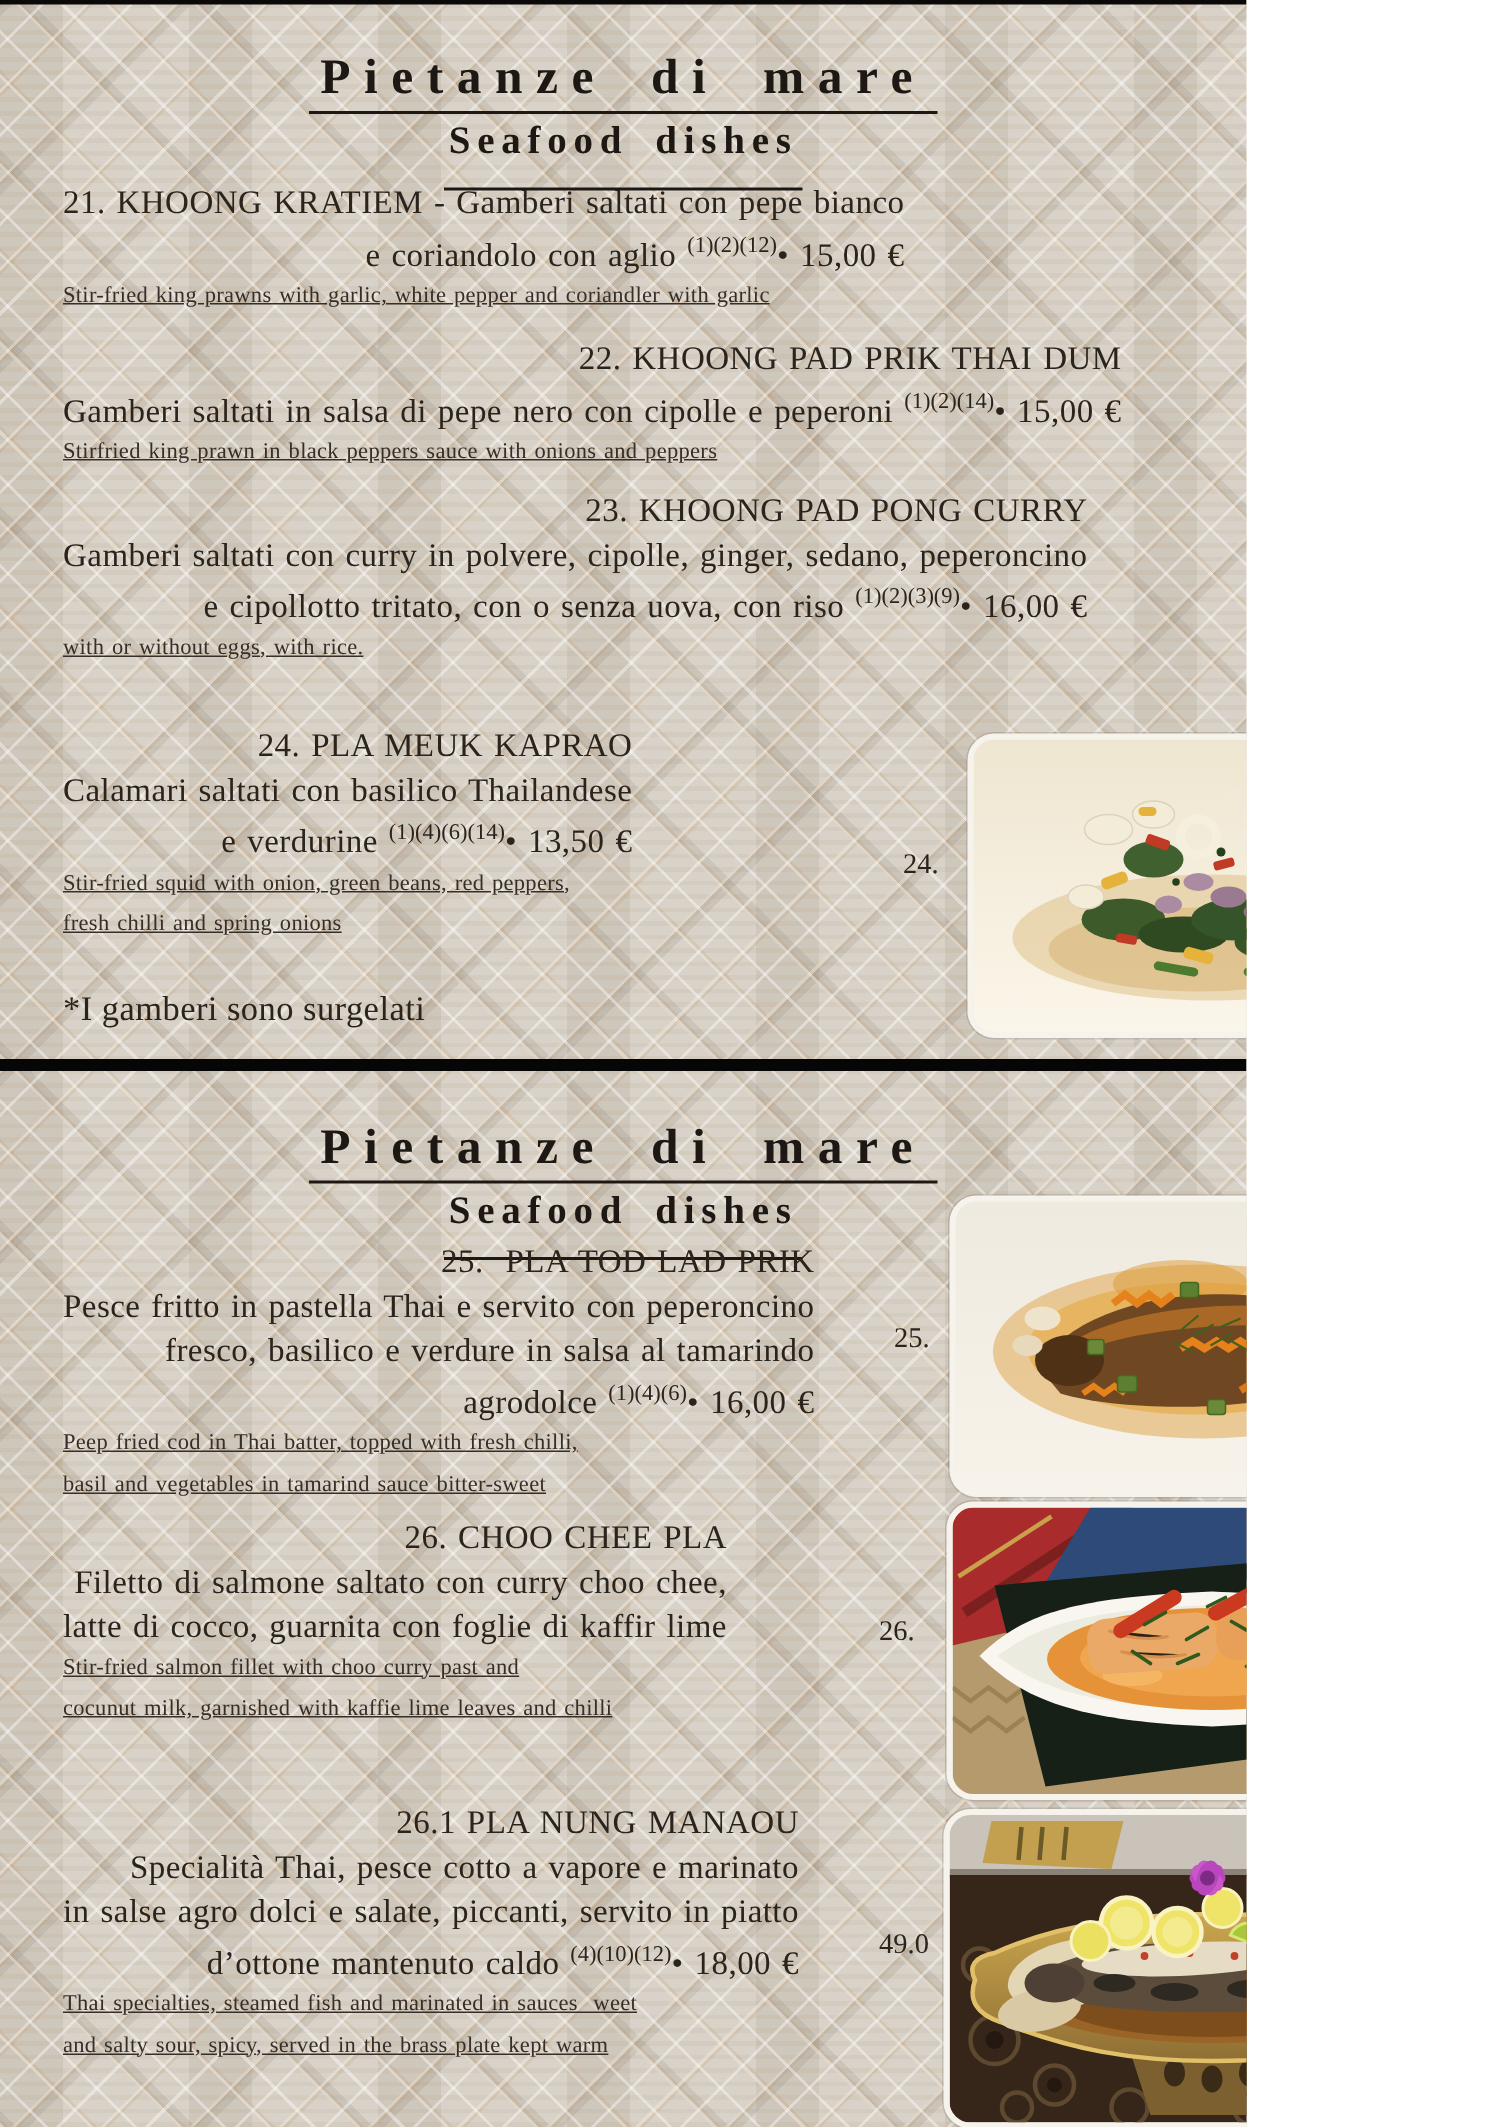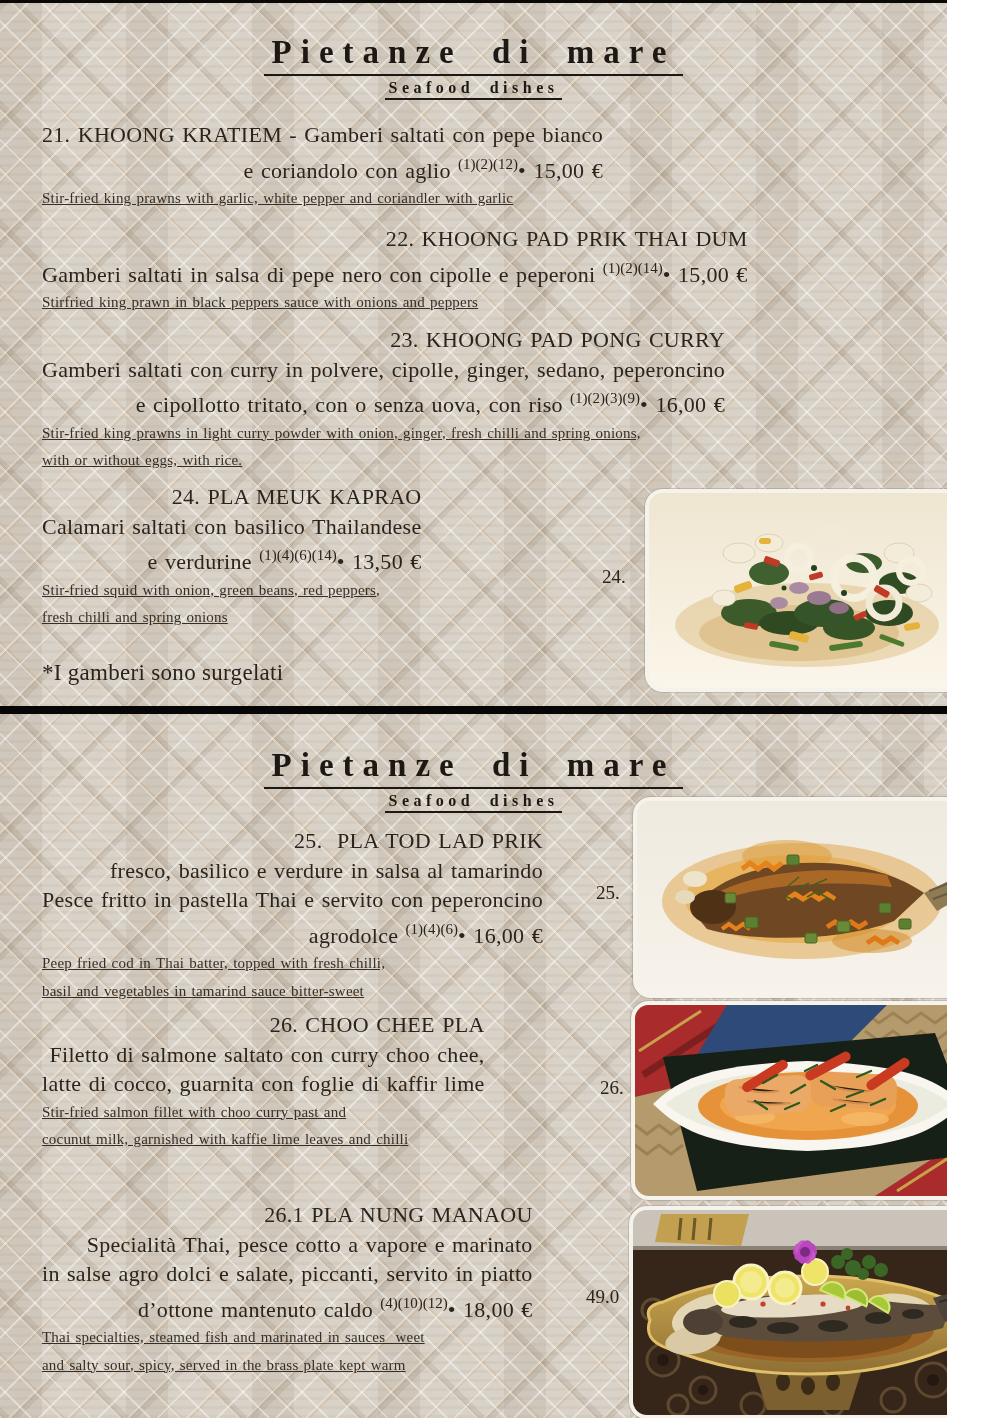--- a/index.html
+++ b/index.html
@@ -1,37 +1,37 @@
 <!DOCTYPE html>
 <html><head>
 <meta charset="utf-8">
 <style>
   html,body{margin:0;padding:0;background:#fff;}
   .menu{
-    position:relative;width:947px;height:1418px;overflow:hidden;
+    position:relative;width:831px;height:1418px;overflow:hidden;
     font-family:"Liberation Serif","DejaVu Serif",serif;color:#2b241d;
     background-color:#d8d2c8;
     background-image:
       repeating-linear-gradient(45deg, rgba(255,255,255,.40) 0 2px, rgba(255,255,255,0) 2px 21px),
       repeating-linear-gradient(135deg, rgba(255,255,255,.40) 0 2px, rgba(255,255,255,0) 2px 21px),
       repeating-linear-gradient(45deg, rgba(189,141,84,.16) 0 4px, rgba(0,0,0,0) 4px 42px),
       repeating-linear-gradient(135deg, rgba(189,141,84,.16) 0 4px, rgba(0,0,0,0) 4px 42px),
       repeating-linear-gradient(45deg, rgba(120,112,100,.14) 0 8px, rgba(0,0,0,0) 8px 84px),
       repeating-linear-gradient(135deg, rgba(120,112,100,.14) 0 8px, rgba(0,0,0,0) 8px 84px),
       repeating-linear-gradient(0deg, rgba(170,140,100,.09) 0 3px, rgba(0,0,0,0) 3px 9px),
       repeating-linear-gradient(90deg, rgba(140,120,95,.12) 0 42px, rgba(0,0,0,0) 42px 126px);
   }
   .top-rule{position:absolute;left:0;top:0;width:100%;height:3px;background:#0a0908;}
   .divider{position:absolute;left:0;top:706px;width:100%;height:8px;background:#070606;}
   .hdr{position:absolute;left:0;width:100%;text-align:center;}
   .hdr1{top:34px;} .hdr2{top:747px;}
   .title{display:inline-block;margin:0;font-size:33px;font-weight:700;letter-spacing:9px;word-spacing:12px;
          color:#1d1813;border-bottom:2.5px solid #1d1813;padding:0 8px 3px 8px;}
-  .subtitle{display:inline-block;margin:3px 0 16px 0;font-size:16px;font-weight:700;letter-spacing:4.5px;word-spacing:7px;
-         color:#1d1813;border-bottom:2px solid #1d1813;padding:0 3px 1px 3px;}
+  .subtitle{display:inline-block;margin:3px 0 16px 0;font-size:26px;font-weight:700;letter-spacing:4.5px;word-spacing:7px;
+         color:#1d1813;border-bottom:2px solid #1d1813;padding:0 3px 16px 3px;}
   .item{position:absolute;left:42px;}
   .it{font-size:22px;line-height:29.5px;letter-spacing:.3px;word-spacing:1.5px;white-space:pre-wrap;color:#2b241d;text-align:right;}
   .en{font-size:15px;line-height:27.5px;letter-spacing:.2px;word-spacing:1.2px;white-space:pre-wrap;color:#362e27;text-decoration:underline;}
   .sup{font-size:15px;vertical-align:9px;letter-spacing:0;}
   .price{white-space:pre-wrap;}
   .footnote{position:absolute;left:42px;top:660px;font-size:23px;letter-spacing:.3px;color:#2b241d;}
   .photo-ref{position:absolute;font-size:19px;color:#2b241d;}
   .photo{position:absolute;border:4px solid #f6f3ec;border-radius:18px;overflow:hidden;
          box-shadow:0 0 0 1px rgba(90,80,65,.18);background:#eee;}
   .photo svg{display:block;width:100%;height:100%;}
@@ -56,21 +56,20 @@
   <div class="item" style="top:224px">
     <div class="it">22. KHOONG PAD PRIK THAI DUM</div>
     <div class="it"><span>Gamberi saltati in salsa di pepe nero con cipolle e peperoni </span><span class="sup">(1)(2)(14)</span><span class="price">• 15,00 €</span></div>
     <div class="en">Stirfried king prawn in black peppers sauce with onions and peppers</div>
   </div>
 
   <div class="item" style="top:325px">
     <div class="it">23. KHOONG PAD PONG CURRY</div>
     <div class="it">Gamberi saltati con curry in polvere, cipolle, ginger, sedano, peperoncino</div>
     <div class="it"><span>e cipollotto tritato, con o senza uova, con riso </span><span class="sup">(1)(2)(3)(9)</span><span class="price">• 16,00 €</span></div>
-    <div class="en">Stir-fried king prawns in light curry powder with onion, ginger, fresh chilli and spring onions,</div>
     <div class="en">with or without eggs, with rice.</div>
   </div>
 
   <div class="item" style="top:482px">
     <div class="it">24. PLA MEUK KAPRAO</div>
     <div class="it">Calamari saltati con basilico Thailandese</div>
     <div class="it"><span>e verdurine </span><span class="sup">(1)(4)(6)(14)</span><span class="price">• 13,50 €</span></div>
     <div class="en">Stir-fried squid with onion, green beans, red peppers,</div>
     <div class="en">fresh chilli and spring onions</div>
   </div>
@@ -131,22 +130,22 @@
   <div class="footnote">*I gamberi sono surgelati</div>
   <div class="divider"></div>
 
   <div class="hdr hdr2">
     <h1 class="title">Pietanze di mare</h1><br>
     <h2 class="subtitle">Seafood dishes</h2>
   </div>
 
   <div class="item" style="top:826px">
     <div class="it">25.  PLA TOD LAD PRIK</div>
+    <div class="it">Pesce fritto in pastella Thai e servito con peperoncino</div>
     <div class="it">fresco, basilico e verdure in salsa al tamarindo</div>
-    <div class="it">Pesce fritto in pastella Thai e servito con peperoncino</div>
     <div class="it"><span>agrodolce </span><span class="sup">(1)(4)(6)</span><span class="price">• 16,00 €</span></div>
     <div class="en">Peep fried cod in Thai batter, topped with fresh chilli,</div>
     <div class="en">basil and vegetables in tamarind sauce bitter-sweet</div>
   </div>
 
   <div class="photo-ref" style="left:596px;top:882px">25.</div>
 
   <div class="photo" style="left:633px;top:797px;width:340px;height:193px">
     <svg viewBox="0 0 340 193" preserveAspectRatio="none">
       <defs>
@@ -193,21 +192,21 @@
   </div>
 
   <div class="item" style="top:1010px">
     <div class="it">26. CHOO CHEE PLA</div>
     <div class="it">Filetto di salmone saltato con curry choo chee,</div>
     <div class="it">latte di cocco, guarnita con foglie di kaffir lime</div>
     <div class="en">Stir-fried salmon fillet with choo curry past and</div>
     <div class="en">cocunut milk, garnished with kaffie lime leaves and chilli</div>
   </div>
 
-  <div class="photo-ref" style="left:600px;top:1077px">26.</div>
+  <div class="photo-ref" style="left:586px;top:1077px">26.</div>
 
   <div class="photo" style="left:631px;top:1001px;width:346px;height:191px">
     <svg viewBox="0 0 346 191" preserveAspectRatio="none">
       <rect width="346" height="191" fill="#b49a6c"></rect>
       <g stroke="#977c4e" stroke-width="3" fill="none" opacity=".8">
         <path d="M230,8 l14,10 14,-10 14,10 14,-10 14,10 14,-10 14,10 14,-10"></path>
         <path d="M230,26 l14,10 14,-10 14,10 14,-10 14,10 14,-10 14,10 14,-10"></path>
         <path d="M230,44 l14,10 14,-10 14,10 14,-10 14,10 14,-10 14,10 14,-10"></path>
         <path d="M250,62 l14,10 14,-10 14,10 14,-10 14,10 14,-10"></path>
         <path d="M0,120 l12,9 12,-9 12,9 12,-9"></path>

